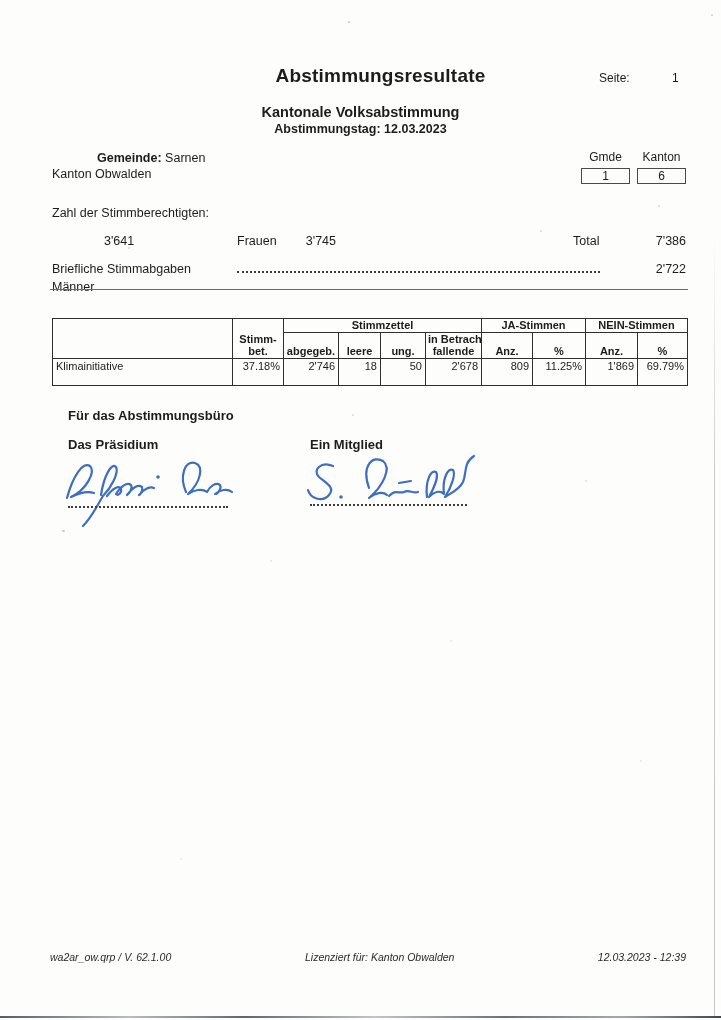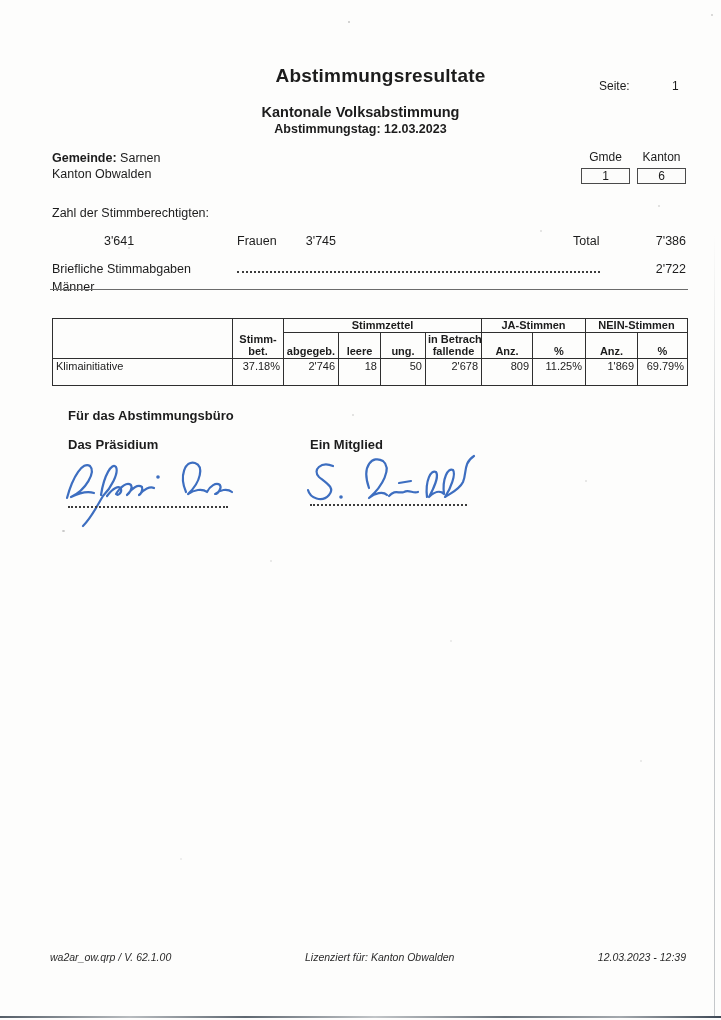--- a/index.html
+++ b/index.html
@@ -8,26 +8,26 @@
     position: relative;
     width: 721px; height: 1020px;
     margin: 0 auto;
     background: #fdfdfc;
     font-family: "Liberation Sans", sans-serif;
     color: #1c1c1c;
     overflow: hidden;
   }
   .abs { position: absolute; }
   .center-line { left:0; right:0; text-align:center; }
-  .b { font-weight: bold; }
+  .b { font-weight: bold; margin-left: 45px; }
   .title { font-size: 19px; font-weight: bold; letter-spacing: .2px; }
   .subtitle { font-size: 14.5px; font-weight: bold; }
   .dateline { font-size: 12.5px; font-weight: bold; }
   .body-txt { font-size: 12.5px; }
-  .small-lbl { font-size: 12px; margin-top: 8px; }
+  .small-lbl { font-size: 12px; }
 
   
   .idx-label { width: 49px; text-align:center; font-size:12px; border-bottom:1.5px solid #3a3a3a; padding-bottom:7px; }
   .idx-box { width: 49px; height: 16px; border:1.5px solid #4a4a4a; text-align:center; font-size:12px; line-height:14px; background:#fcfcfb; }
 
   .dot-leader { border-bottom: 2px dotted #3c3c3c; height: 1px; }
 
   .hrule { height: 0; border-top: 1.5px solid #6b6b6b; }
 
   

